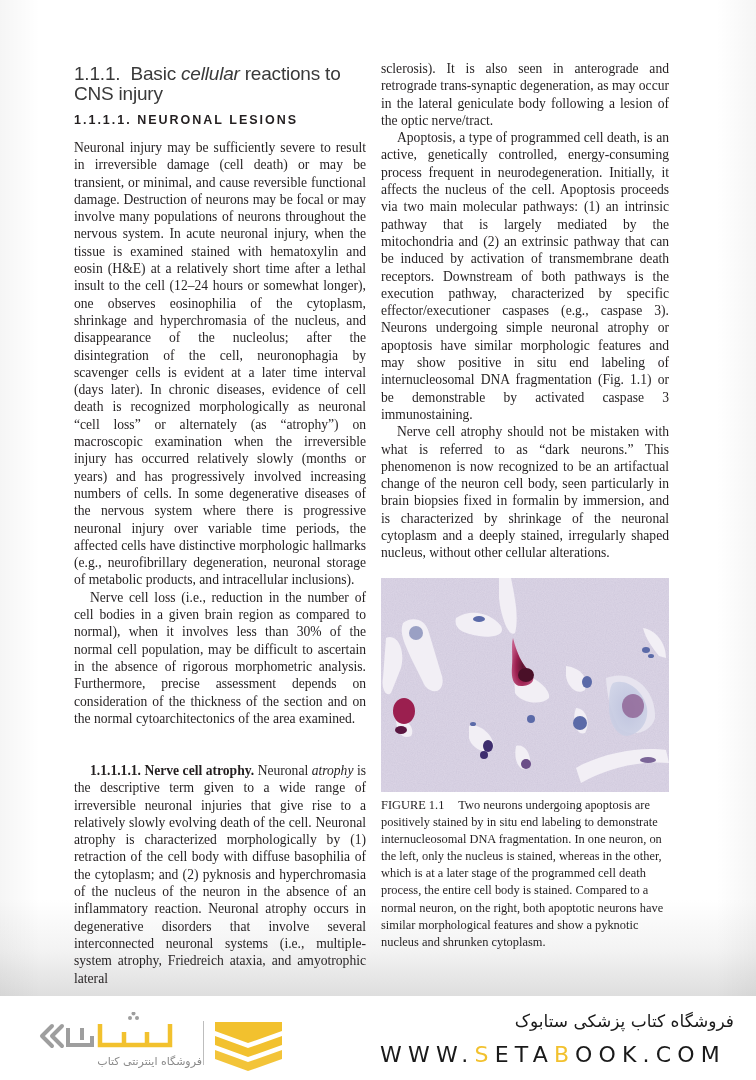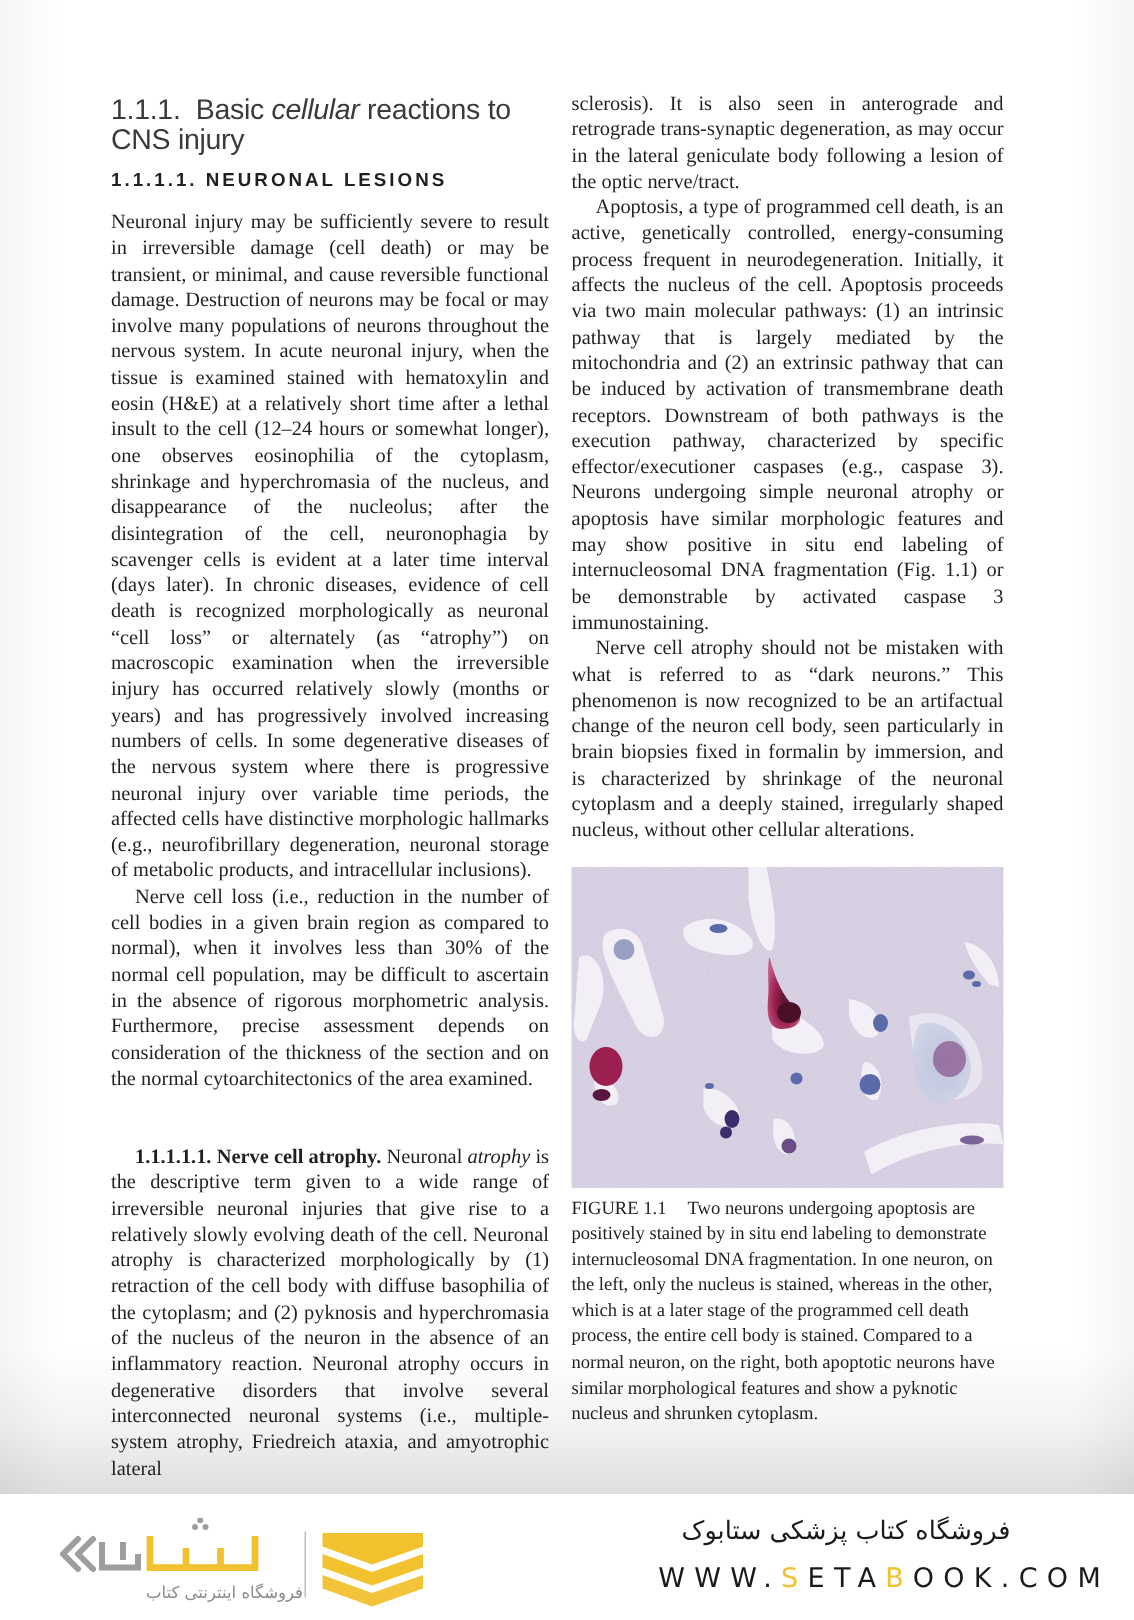--- a/index.html
+++ b/index.html
@@ -64,26 +64,26 @@
     position: absolute; left: 30px; top: 1012px; width: 260px; height: 60px;
   }
   .logo-divider {
     position: absolute; left: 203px; top: 1021px; width: 1px; height: 44px; background: #bdbdbd;
   }
   .logo-tagline {
     position: absolute; left: 62px; top: 1055px; width: 140px; text-align: right;
     font-family: "DejaVu Sans", sans-serif; font-size: 11px; color: #8a8a8a; direction: rtl;
   }
   .footer-persian {
-    position: absolute; right: 22px; top: 1011px; width: 340px; text-align: center;
+    position: absolute; right: 22px; top: 1011px; width: 340px; text-align: right;
     font-family: "DejaVu Sans", sans-serif; font-size: 17px; color: #1a1a1a; direction: rtl;
   }
   .footer-url {
-    position: absolute; right: 16px; top: 1042px; width: 360px; text-align: right;
-    font-family: "DejaVu Sans", sans-serif; font-size: 18px; letter-spacing: 6.2px; color: #1a1a1a;
+    position: absolute; right: 16px; top: 1042px; width: 360px; text-align: left;
+    font-family: "DejaVu Sans", sans-serif; font-size: 22px; letter-spacing: 6.2px; color: #1a1a1a;
   }
   .footer-url .accent { color: #f2c12e; }
 </style>
 </head>
 <body>
 
 <div class="page">
 
   <h2 class="section-title">
     <span>1.1.1.</span>&nbsp;

